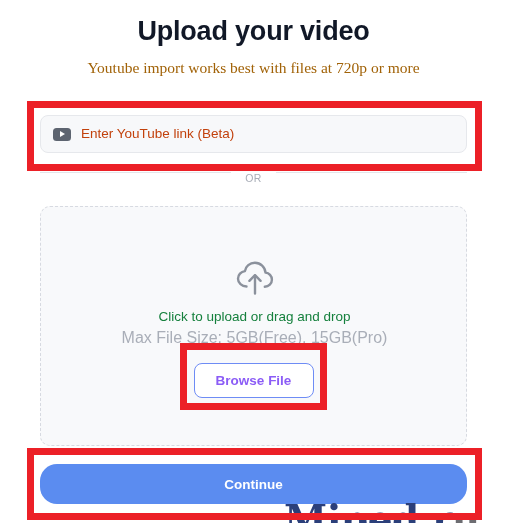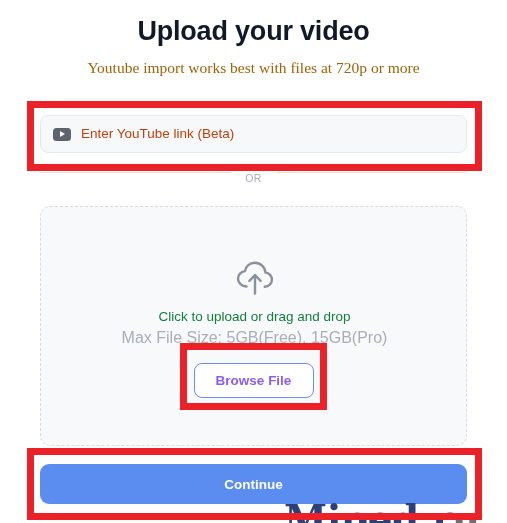--- a/index.html
+++ b/index.html
@@ -150,21 +150,21 @@
     cursor: pointer;
   }
 
   
   .continue-btn {
     position: absolute;
     left: 40px; top: 464px;
     width: 427px; height: 40px;
     background: #5b8cf0;
     border: none;
-    border-radius: 9px;
+    border-radius: 17px;
     color: #ffffff;
     font-size: 13.5px;
     font-weight: 700;
     font-family: "Liberation Sans", sans-serif;
     display: flex;
     align-items: center;
     justify-content: center;
     cursor: pointer;
   }
 

